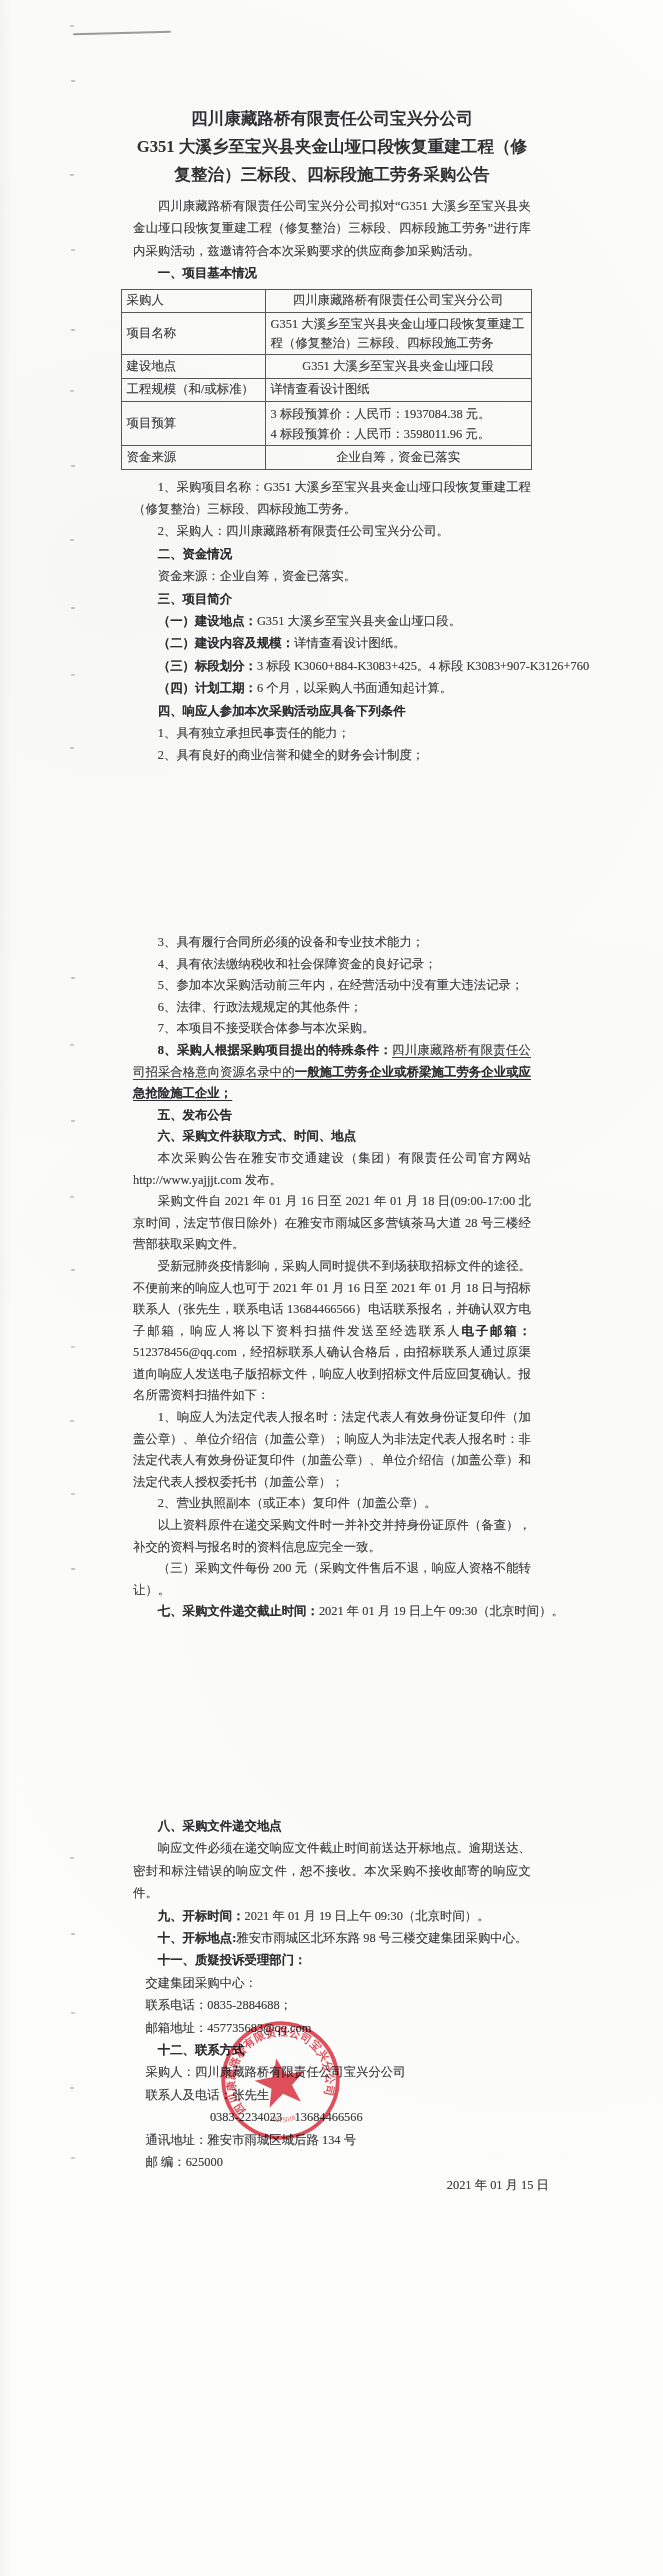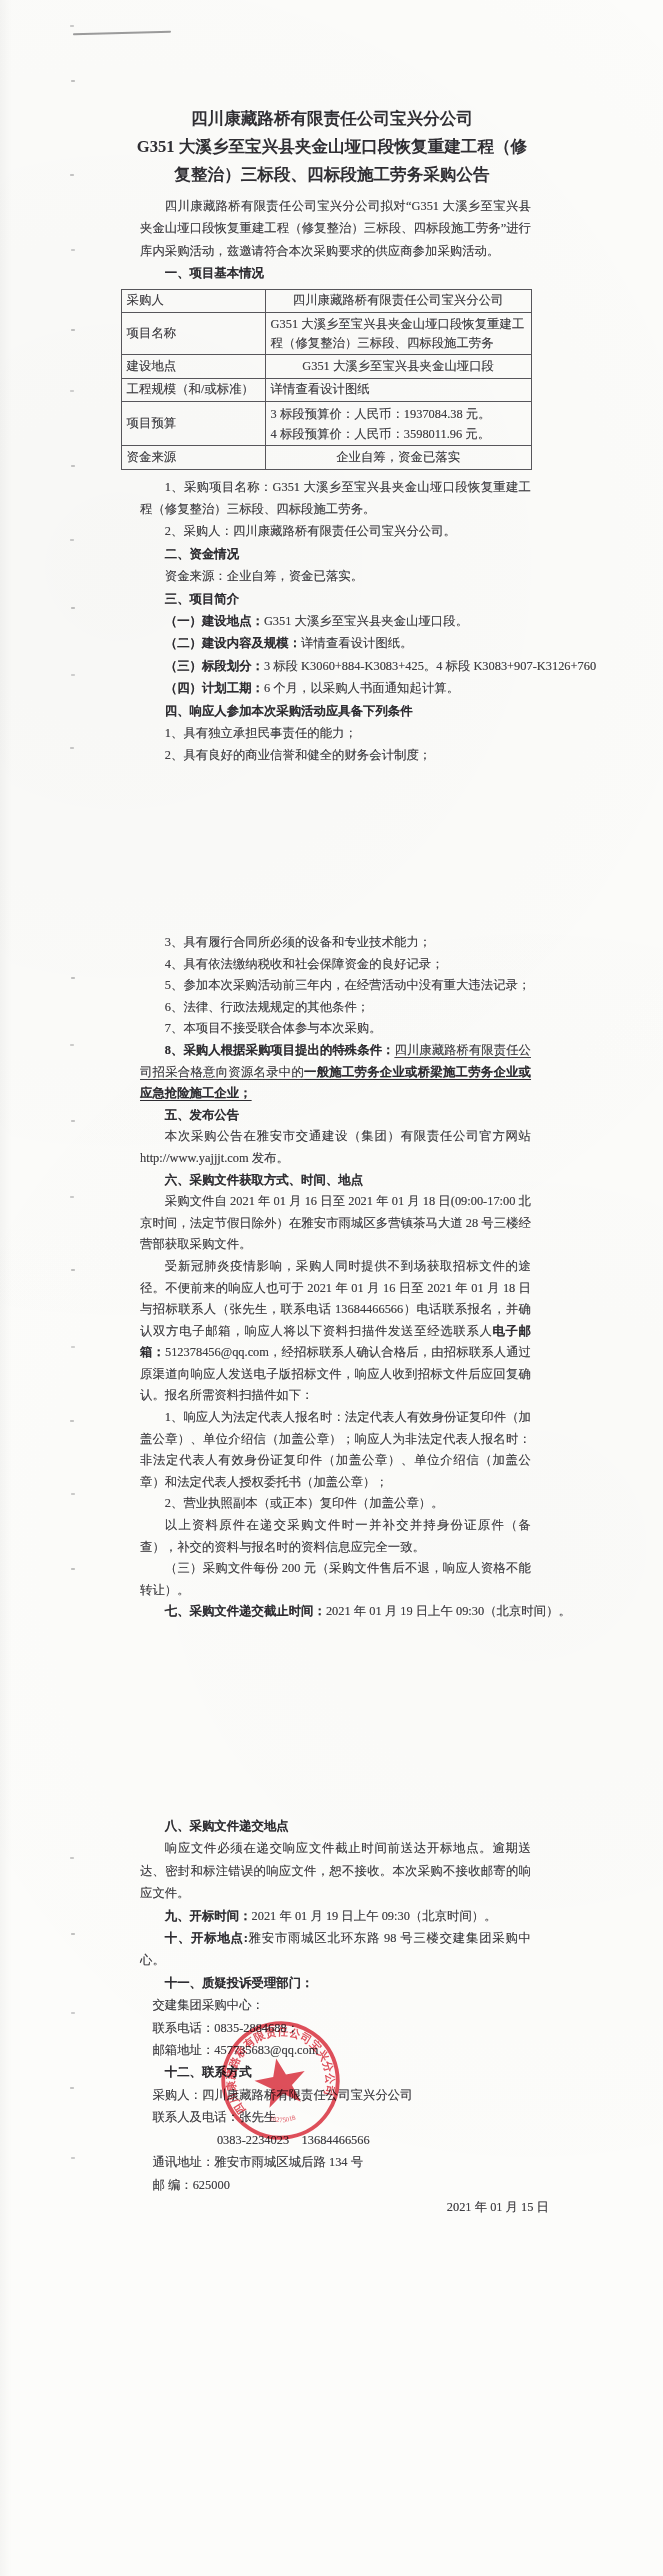--- a/index.html
+++ b/index.html
@@ -12,21 +12,21 @@
       linear-gradient(90deg, rgba(0,0,0,0.03) 0px, rgba(0,0,0,0) 11.6px);
     font-family:"Liberation Serif","DejaVu Serif",serif;
     color:#403f44;
     font-size:12.4px;
   }
   .blk{position:absolute;left:133px;width:398px;}
   .b1{top:105px;}
   .b2{top:932px;}
   .b3{top:1815px;}
   .title{font-weight:bold;color:#2f2e33;font-size:16.6px;line-height:28px;text-align:center;white-space:nowrap;}
-  .ln{line-height:22.4px;text-indent:2em;text-align:justify;text-shadow:0 0 0.5px rgba(70,70,70,.55);margin-left:7px;}
+  .ln{line-height:22.4px;text-indent:2em;text-align:justify;text-shadow:0 0 0.5px rgba(70,70,70,.55);}
   .b2 .ln{line-height:21.6px;}
   .hd{font-weight:bold;color:#2e2d32;}
   .lb{font-weight:bold;color:#2e2d32;}
   .u{text-decoration:underline;text-underline-offset:2.5px;}
   .ub{font-weight:bold;color:#2e2d32;text-decoration:underline;text-underline-offset:2.5px;}
   .nowrap{white-space:nowrap;}
   .contact{text-indent:1em;}
   .phones{text-indent:6.2em;white-space:pre-wrap;}
   .date-line{text-align:right;text-indent:0;margin-right:-18px;}
   table.tbl{border-collapse:collapse;margin:4.1px 0 0 -12.4px;width:411px;table-layout:fixed;}
@@ -125,23 +125,23 @@
 
   <div class="blk b2">
     <div class="ln">3、具有履行合同所必须的设备和专业技术能力；</div>
     <div class="ln">4、具有依法缴纳税收和社会保障资金的良好记录；</div>
     <div class="ln">5、参加本次采购活动前三年内，在经营活动中没有重大违法记录；</div>
     <div class="ln">6、法律、行政法规规定的其他条件；</div>
     <div class="ln">7、本项目不接受联合体参与本次采购。</div>
     <div class="ln"><span class="lb">8、采购人根据采购项目提出的特殊条件：</span><span class="u">四川康藏路桥有限责任公司招采合格意向资源名录中的</span><span class="ub">一般施工劳务企业或桥梁施工劳务企业或应急抢险施工企业；</span></div>
 
     <div class="ln hd">五、发布公告</div>
+    <div class="ln hd">六、采购文件获取方式、时间、地点</div>
+
     <div class="ln">本次采购公告在雅安市交通建设（集团）有限责任公司官方网站 http://www.yajjjt.com 发布。</div>
-
-    <div class="ln hd">六、采购文件获取方式、时间、地点</div>
     <div class="ln">采购文件自 2021 年 01 月 16 日至 2021 年 01 月 18 日(09:00-17:00 北京时间，法定节假日除外）在雅安市雨城区多营镇茶马大道 28 号三楼经营部获取采购文件。</div>
     <div class="ln"><span>受新冠肺炎疫情影响，采购人同时提供不到场获取招标文件的途径。不便前来的响应人也可于 2021 年 01 月 16 日至 2021 年 01 月 18 日与招标联系人（张先生，联系电话 13684466566）电话联系报名，并确认双方电子邮箱，响应人将以下资料扫描件发送至经选联系人</span><span class="lb">电子邮箱：</span><span>512378456@qq.com，经招标联系人确认合格后，由招标联系人通过原渠道向响应人发送电子版招标文件，响应人收到招标文件后应回复确认。报名所需资料扫描件如下：</span></div>
     <div class="ln">1、响应人为法定代表人报名时：法定代表人有效身份证复印件（加盖公章）、单位介绍信（加盖公章）；响应人为非法定代表人报名时：非法定代表人有效身份证复印件（加盖公章）、单位介绍信（加盖公章）和法定代表人授权委托书（加盖公章）；</div>
     <div class="ln">2、营业执照副本（或正本）复印件（加盖公章）。</div>
     <div class="ln">以上资料原件在递交采购文件时一并补交并持身份证原件（备查），补交的资料与报名时的资料信息应完全一致。</div>
     <div class="ln">（三）采购文件每份 200 元（采购文件售后不退，响应人资格不能转让）。</div>
     <div class="ln nowrap"><span class="lb">七、采购文件递交截止时间：</span><span>2021 年 01 月 19 日上午 09:30（北京时间）。</span></div>
   </div>
 
   <div class="blk b3">

